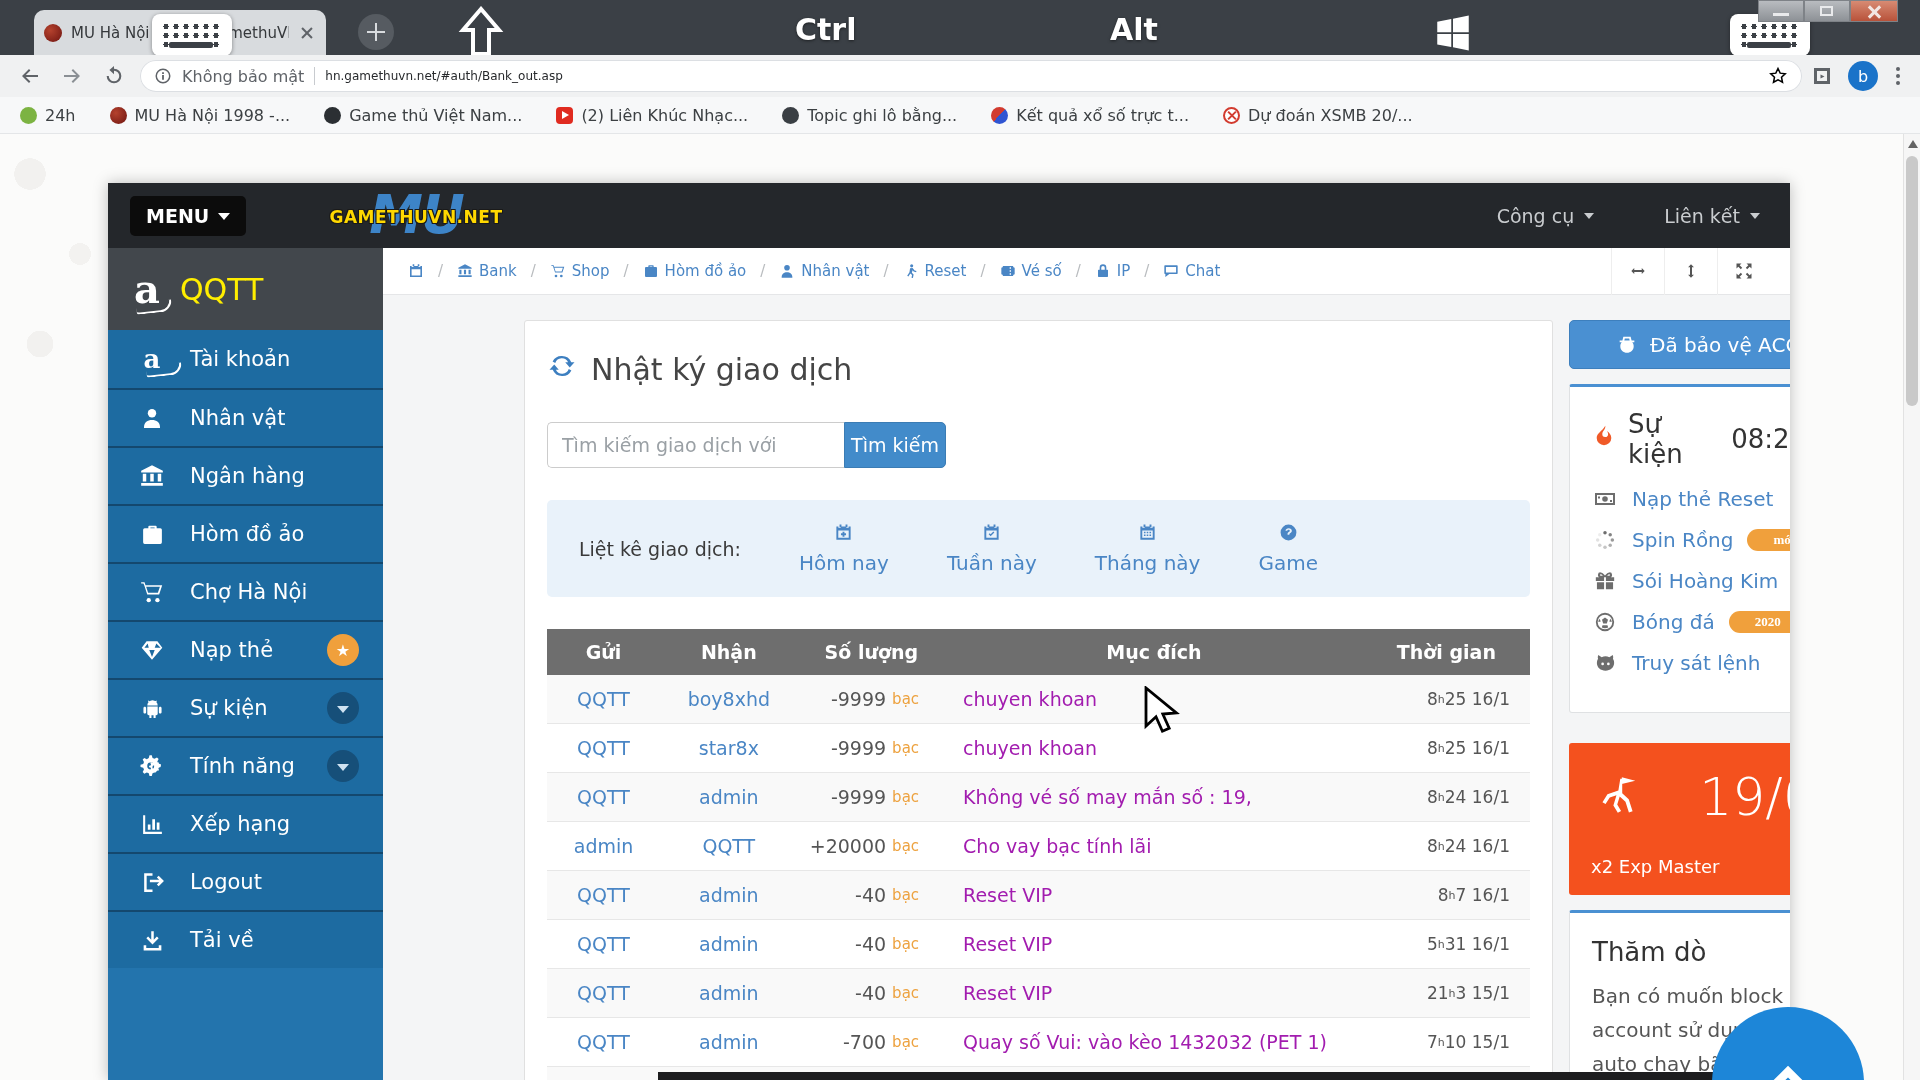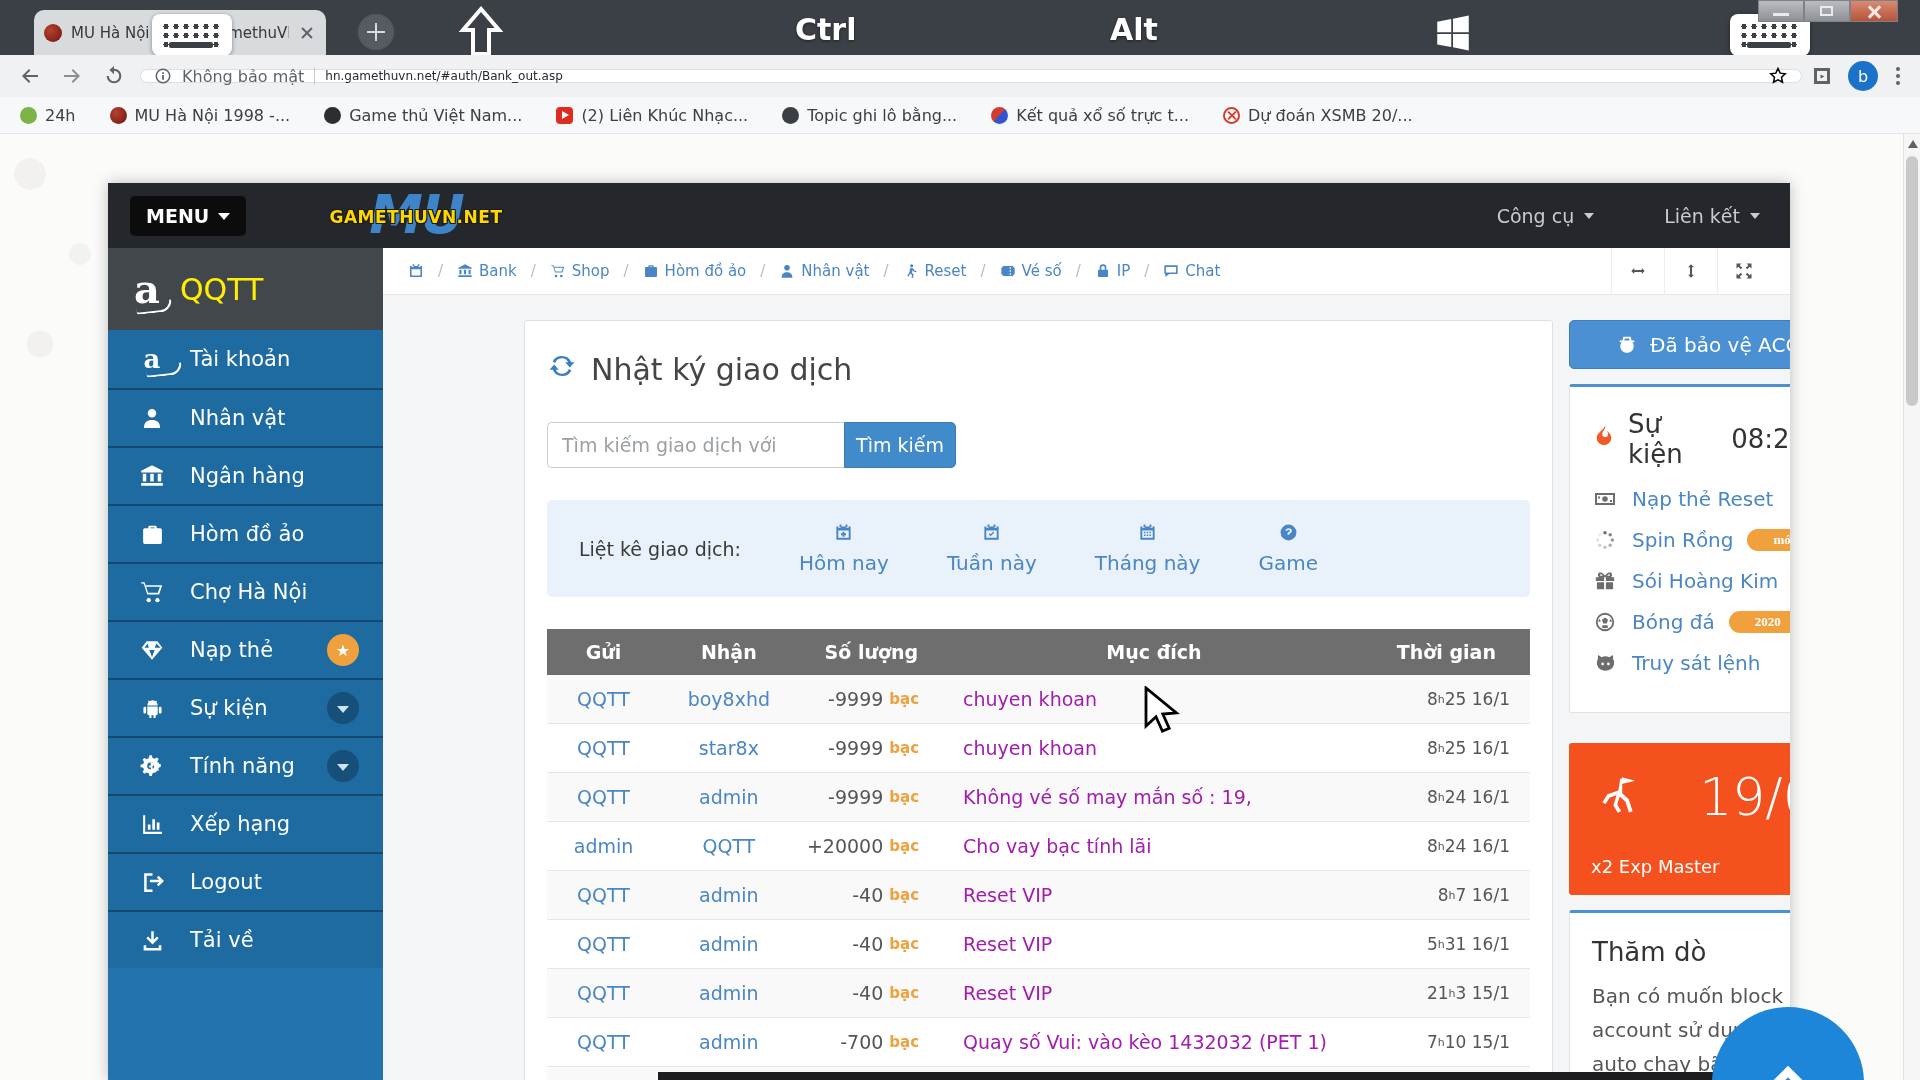--- a/index.html
+++ b/index.html
@@ -34,21 +34,21 @@
   .ov-kb .dots { width:62px; height:26px; background:
       radial-gradient(circle 2.6px, #3b4046 97%, transparent) 0 0/10px 9px repeat; border-radius:2px; position:relative; }
   .ov-kb .dots::after{content:"";position:absolute;left:8px;bottom:0;width:44px;height:6px;background:#3b4046;border-radius:2px;}
   .ov-kbplus { left:1730px; }
   .ov-arrow { position:absolute; left:458px; top:6px; }
   .ov-win { position:absolute; left:1432px; top:12px; }
 
   .toolbar { position:absolute; left:0; top:55px; width:1920px; height:42px; background:#f0f1f2; display:flex; align-items:center; }
   .navbtns { display:flex; align-items:center; gap:10px; padding:0 10px 0 14px; color:#5f6368; }
   .navbtn { width:32px; height:32px; display:flex; align-items:center; justify-content:center; border-radius:50%; }
-  .omnibox { flex:1; height:14px; margin-right:8px; background:#fff; border-radius:16px; display:flex; align-items:center; padding:0 14px; gap:10px; box-shadow:0 0 0 1px #dcdfe3 inset; }
+  .omnibox { flex:1; height:32px; margin-right:8px; background:#fff; border-radius:16px; display:flex; align-items:center; padding:0 14px; gap:10px; box-shadow:0 0 0 1px #dcdfe3 inset; }
   .sec-label { font-size:16px; color:#5f6368; }
   .omni-sep { width:1px; height:18px; background:#c8cbcf; }
   .url-text { font-size:12px; color:#27292c; flex:1; }
   .toolbar-right { display:flex; align-items:center; gap:14px; padding-right:16px; color:#5f6368; }
   .avatar { width:30px; height:30px; border-radius:50%; background:#1a73c9; color:#fff; font-size:16px; display:flex; align-items:center; justify-content:center; }
   .dots3 { display:flex; flex-direction:column; gap:3px; padding:4px; }
   .dots3 i { width:4px; height:4px; border-radius:50%; background:#5f6368; }
 
   .bookmarks { position:absolute; left:0; top:97px; width:1920px; height:37px; background:#f7f8f9; border-bottom:1px solid #e4e6e8; display:flex; align-items:center; gap:34px; padding:0 20px; }
   .bm { display:flex; align-items:center; gap:8px; font-size:16px; color:#3c4043; white-space:nowrap; }
@@ -105,37 +105,37 @@
   .crumb-sep { color:#b9bcbf; }
   .crumb-tools { margin-left:auto; display:flex; align-items:center; gap:0; color:#555; }
   .ctool { padding:0 16px; height:47px; display:flex; align-items:center; border-left:1px solid #eee; }
 
   .panel { position:absolute; left:141px; top:72px; width:1029px; height:790px; background:#fff; border:1px solid #e0e0e0; border-radius:3px; padding:30px 22px 0; }
   .panel-title { display:flex; align-items:center; gap:14px; color:#454545; font-size:30px; }
   .refresh-ic { color:#3d7fc0; }
   .search-row { display:flex; margin-top:34px; }
   .search-input { width:297px; height:46px; border:1px solid #ccc; border-right:none; border-radius:5px 0 0 5px; padding:0 14px; font-size:19px; color:#333; font-family:inherit; }
   .search-input::placeholder { color:#9aa0a5; }
-  .search-btn { width:112px; height:46px; background:#428bca; border:1px solid #3b7cb4; border-radius:0 5px 5px 0; color:#fff; font-size:19px; font-family:inherit; }
+  .search-btn { width:102px; height:46px; background:#428bca; border:1px solid #3b7cb4; border-radius:0 5px 5px 0; color:#fff; font-size:19px; font-family:inherit; }
   .filter-bar { margin-top:32px; background:#e9f2fa; border-radius:5px; height:97px; display:flex; align-items:center; gap:58px; padding:0 32px; }
   .filter-label { color:#3a3a3a; font-size:19px; }
   .filter-link { color:#4a86c5; font-size:20px; display:flex; align-items:center; gap:9px;flex-direction:column; }
 
   .tx-table { margin-top:32px; width:100%; }
   .thead { display:flex; background:#6e6e6e; height:46px; }
   .th { color:#fff; font-size:19px; font-weight:bold; display:flex; align-items:center; justify-content:center; }
   .c1 { width:11.5%; } .c2 { width:14%; } .c3 { width:15%; } .c4 { width:42.5%; } .c5 { width:17%; }
   .trow { display:flex; height:49px; border-bottom:1px solid #e7e7e7; background:#fff; }
   .tbody > .trow:nth-child(odd) { background:#f9f9f9; }
   .td { font-size:19px; display:flex; align-items:center; justify-content:center; }
   .td.c4 { justify-content:flex-start; padding-left:18px; color:#a21caf; }
   .td.c3 { justify-content:flex-end; padding-right:26px; color:#555; gap:6px; }
   .td.c5 { justify-content:flex-end; padding-right:20px; color:#555; font-size:17px; }
   .td a { color:#4a86c5; text-decoration:none; }
-  .unit { color:#eda23f; font-size:15px;font-weight:bold; }
+  .unit { color:#eda23f; font-size:15px; }
   .td.c5 sup { font-size:11px; }
 
   
   .rightcol { position:absolute; left:1186px; top:72px; width:302px; }
   .protect-btn { width:100%; height:49px; background:#4a90d2; border:1px solid #3d7fbd; border-radius:5px; color:#fff; font-size:20px; display:flex; align-items:center; justify-content:center; gap:12px; }
   .card { background:#fff; border:1px solid #dfe1e3; border-top:3px solid #4a90d2; border-radius:3px; margin-top:15px; padding:16px 22px 20px; }
   .events-title { display:flex; align-items:center; gap:12px; color:#333; font-size:26px; margin:6px 0 18px; }
   .flame { color:#f05a28; }
   .ev-row { display:flex; align-items:center; gap:14px; margin:17px 0; }
   .ev-ic { width:26px; color:#6d6d6d; display:flex; justify-content:center; flex:0 0 auto; }

